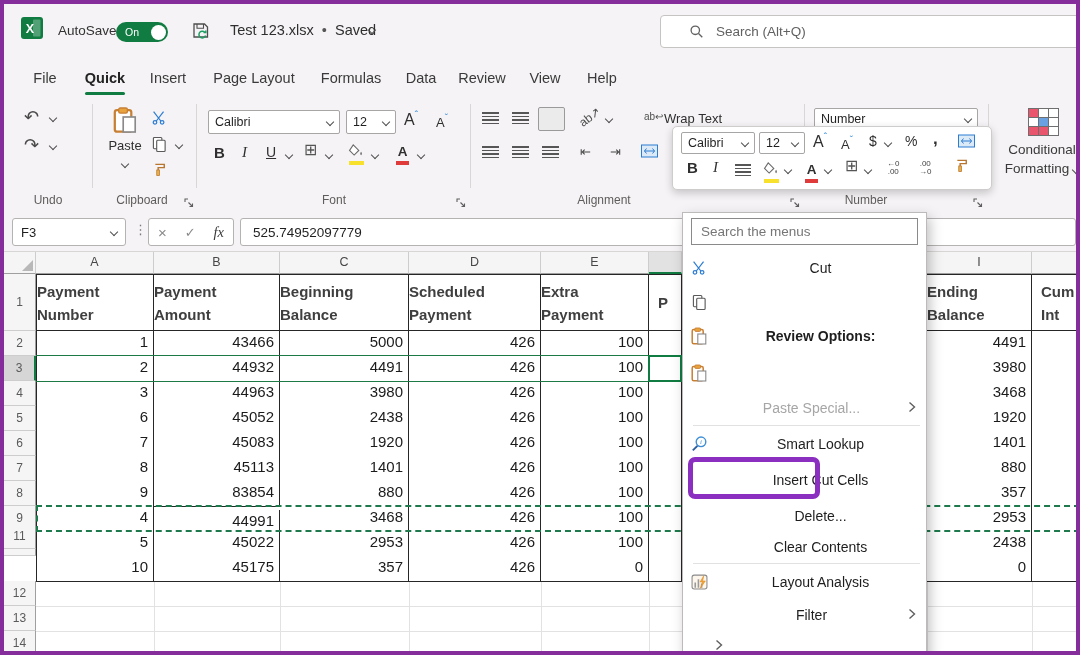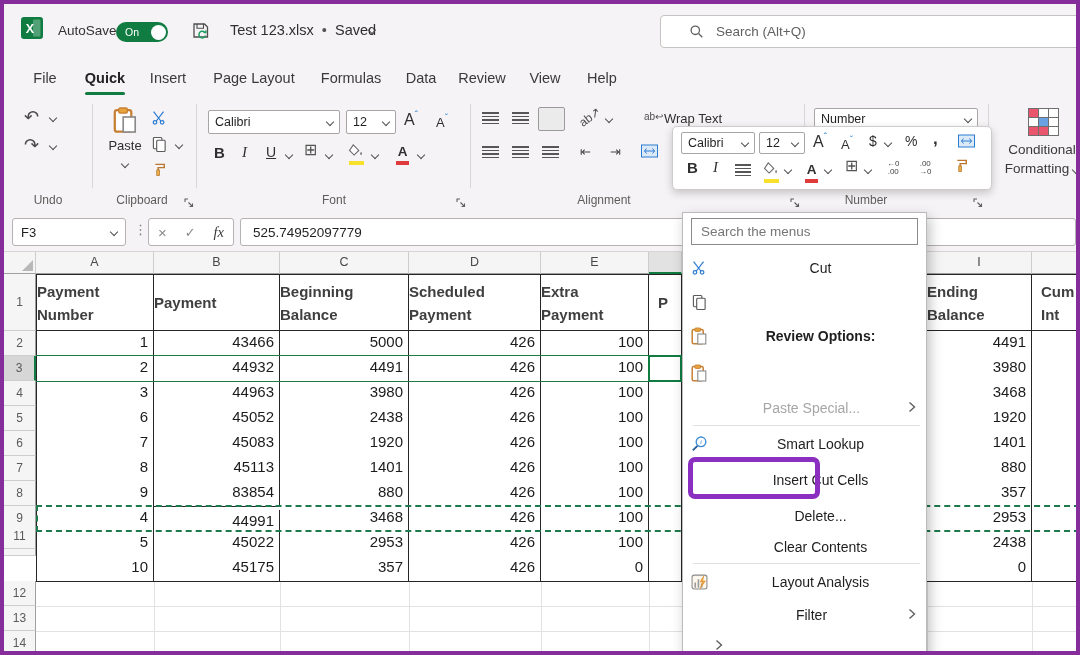--- a/index.html
+++ b/index.html
@@ -337,20 +337,21 @@
         <div class="rhead" style="top: 520px; height: 25px;">11</div>
         <div class="rhead" style="top: 577px; height: 25px;">12</div>
         <div class="rhead" style="top: 602px; height: 25px;">13</div>
         <div class="rhead" style="top: 627px; height: 25px;">14</div>
         <div class="tcell hdrc top lft" style="left: 32px; top: 270px; width: 118px; height: 57px;">
           <div style="white-space: nowrap;">Payment</div>
           <div style="white-space: nowrap;">Number</div>
         </div>
         <div class="tcell hdrc top" style="left: 150px; top: 270px; width: 126px; height: 57px;">
           <div style="white-space: nowrap;">Payment</div>
+          <div style="white-space: nowrap;">Amount</div>
         </div>
         <div class="tcell hdrc top" style="left: 276px; top: 270px; width: 129px; height: 57px;">
           <div style="white-space: nowrap;">Beginning</div>
           <div style="white-space: nowrap;">Balance</div>
         </div>
         <div class="tcell hdrc top" style="left: 405px; top: 270px; width: 132px; height: 57px;">
           <div style="white-space: nowrap;">Scheduled</div>
           <div style="white-space: nowrap;">Payment</div>
         </div>
         <div class="tcell hdrc top" style="left: 537px; top: 270px; width: 108px; height: 57px;">

